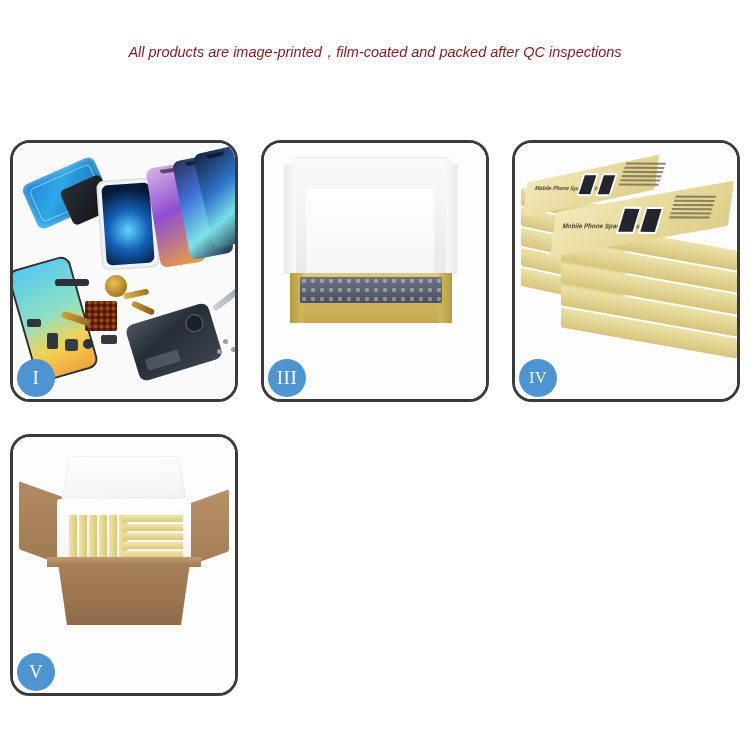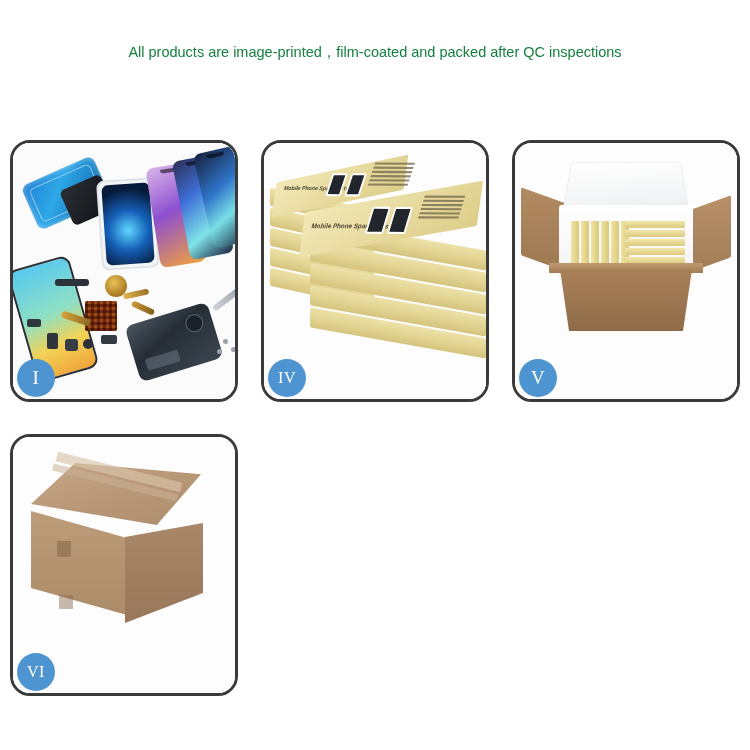--- a/index.html
+++ b/index.html
@@ -34,23 +34,24 @@
     letter-spacing: 0.5px;
     color: #111111;
     line-height: 44px;
     white-space: nowrap;
   }
   .subtitle {
     margin-top: 8px;
     font-family: "Liberation Sans", sans-serif;
     font-size: 14.5px;
     font-weight: 400;
-    color: #15803d;
+    color: #7f1d1d;
     line-height: 20px;
     white-space: nowrap;
+    font-style: italic;
   }
 
   
   .grid {
     position: absolute;
     top: 140px;
     left: 10px;
     width: 730px;
     height: 556px;
     display: grid;
@@ -461,20 +462,35 @@
           <div class="tool"></div>
           <div class="screw" style="left:210px; top:196px;"></div>
           <div class="screw" style="left:218px; top:204px;"></div>
           <div class="screw" style="left:204px; top:206px;"></div>
         </div>
       </div>
       <div class="badge">I</div>
     </div>
 
 
+    <div class="panel">
+      <div class="panel-inner">
+        <div class="scene">
+          <div class="p3-bg"></div>
+          <div class="mailer-backlid"></div>
+          <div class="foam-sheet"></div>
+          <div class="tray">
+            <div class="tray-lip-l"></div>
+            <div class="tray-lip-r"></div>
+            <div class="tray-inner"></div>
+          </div>
+        </div>
+      </div>
+      <div class="badge">III</div>
+    </div>
 
     <div class="panel">
       <div class="panel-inner">
         <div class="scene">
           <div class="p4-bg"></div>
           <div class="stack">
 
             <div class="kbox" style="left:0px;  top:38px;  width:104px; height:18px; transform:skewY(12deg);"></div>
             <div class="kbox" style="left:0px;  top:58px;  width:104px; height:18px; transform:skewY(12deg);"></div>
             <div class="kbox" style="left:0px;  top:78px;  width:104px; height:18px; transform:skewY(12deg);"></div>
@@ -548,30 +564,15 @@
             <span class="ybox-h"></span>
               <span class="ybox-h"></span>
           </div>
           <div class="carton-rim"></div>
           <div class="carton-front"></div>
         </div>
       </div>
       <div class="badge">V</div>
     </div>
 
-    <div class="panel">
-      <div class="panel-inner">
-        <div class="scene">
-          <div class="p6-bg"></div>
-          <div class="ship-top"></div>
-          <div class="tape"></div>
-          <div class="tape2"></div>
-          <div class="ship-front"></div>
-          <div class="ship-side"></div>
-          <div class="tab-a"></div>
-          <div class="tab-b"></div>
-        </div>
-      </div>
-      <div class="badge wide">VI</div>
-    </div>
 
   </div>
 </div>
 
 </body></html>

